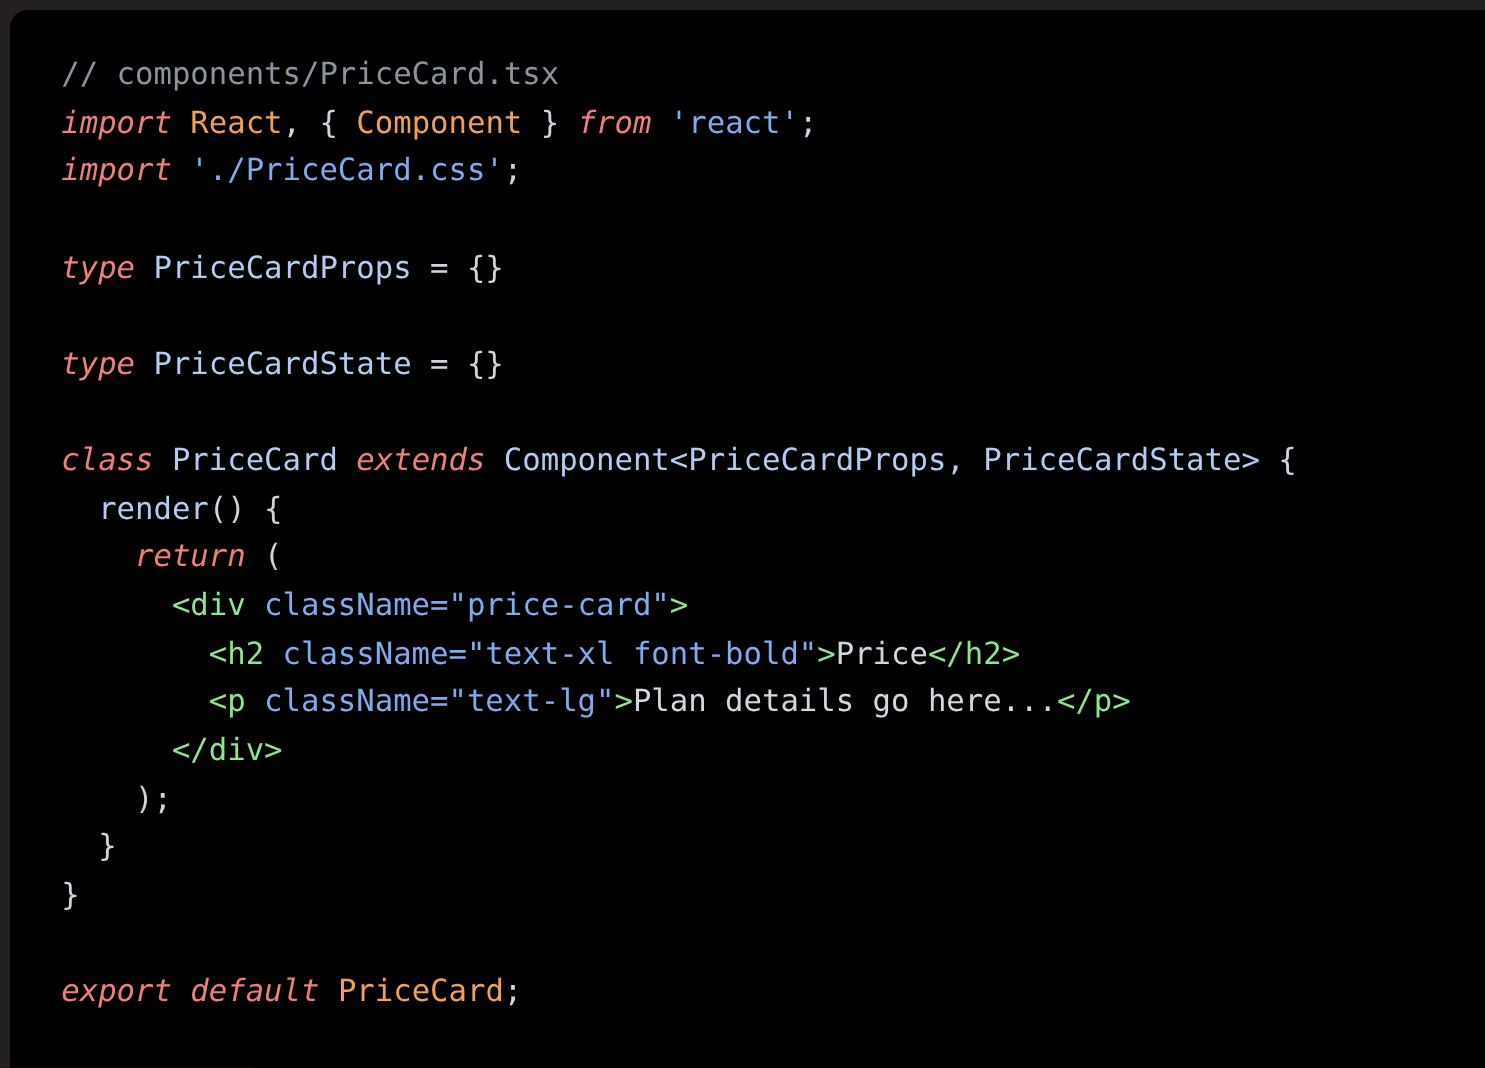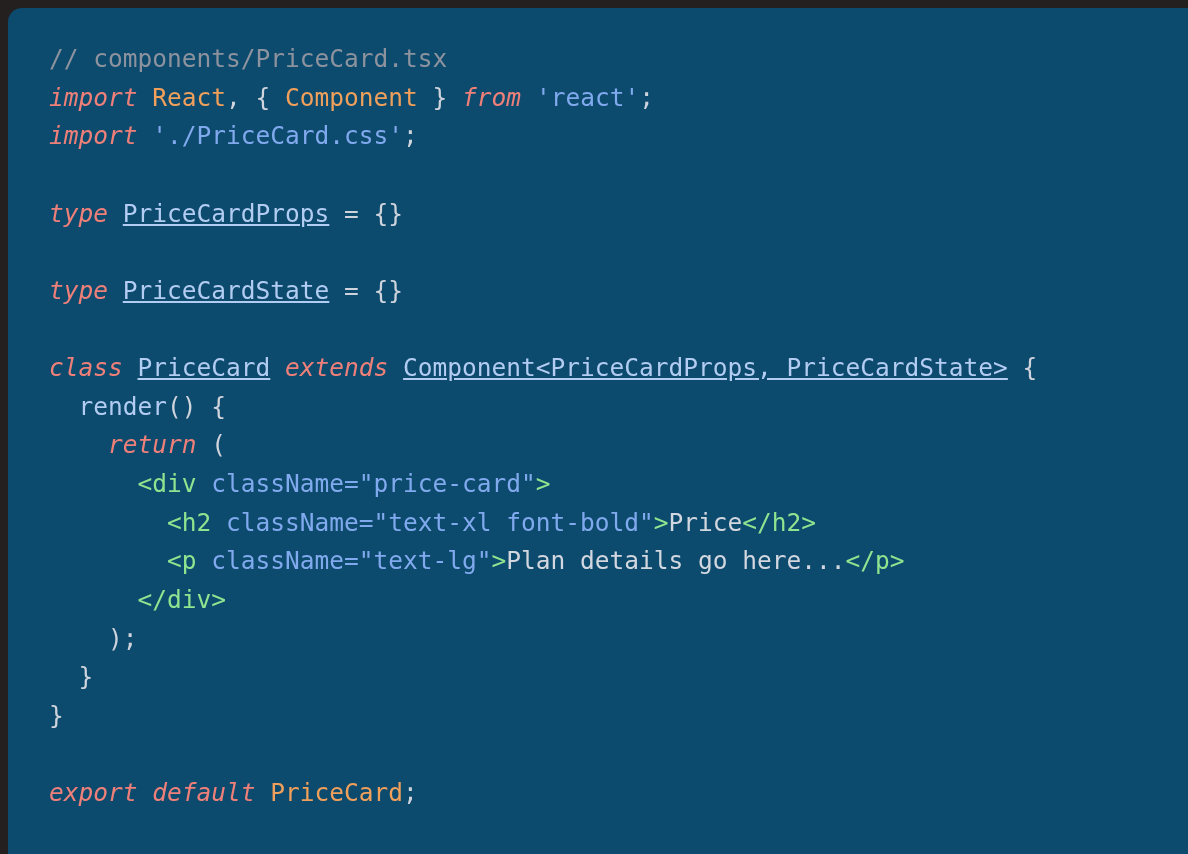--- a/index.html
+++ b/index.html
@@ -13,21 +13,21 @@
     overflow: hidden;
     font-family: "DejaVu Sans Mono", "Liberation Mono", monospace;
   }
 
   #code-panel {
     position: absolute;
     left: 8px;
     top: 8px;
     width: 1180px;
     height: 846px;
-    background: #0c4a6e;
+    background: #000000;
     border-top-left-radius: 14px;
     box-sizing: border-box;
     padding: 32px 0 0 41px;
     overflow: hidden;
   }
 
   .code-block {
     font-family: "DejaVu Sans Mono", "Liberation Mono", monospace;
     font-size: 24.5px;
     line-height: 38.65px;
@@ -40,21 +40,21 @@
   .line {
     height: 38.65px;
     white-space: pre;
   }
 
   
   .t-comment  { color: #8d939e; }
   .t-keyword  { color: #ef8079; font-style: italic; }
   .t-ident    { color: #f0a05a; text-align: right; }
   .t-string   { color: #81aaee; }
-  .t-type     { color: #b3ccf2; text-decoration: underline; }
+  .t-type     { color: #b3ccf2; }
   .t-punct    { color: #cfd3dc; }
   .t-attr     { color: #81aaee; }
   .t-tag      { color: #8fe48f; }
   .t-text     { color: #d3d7df; }
   .t-method   { color: #b3ccf2; }
 </style>
 </head>
 <body>
 
 <div id="code-panel">

